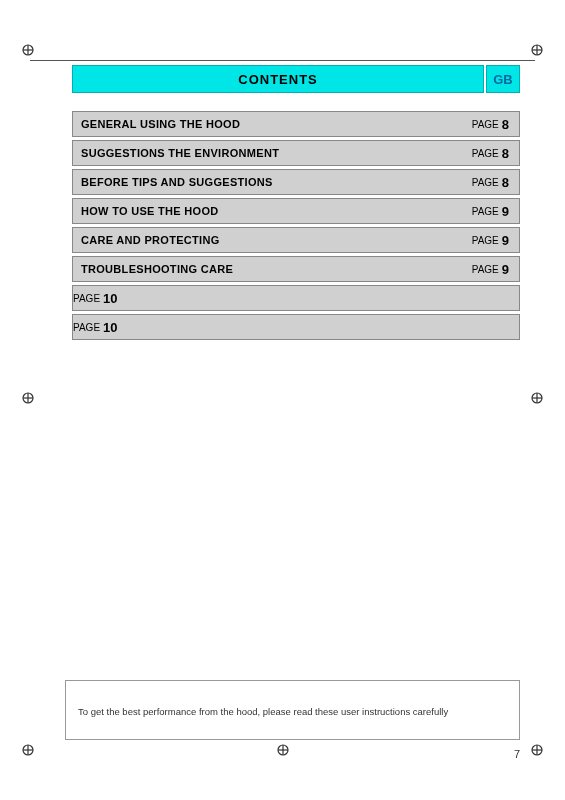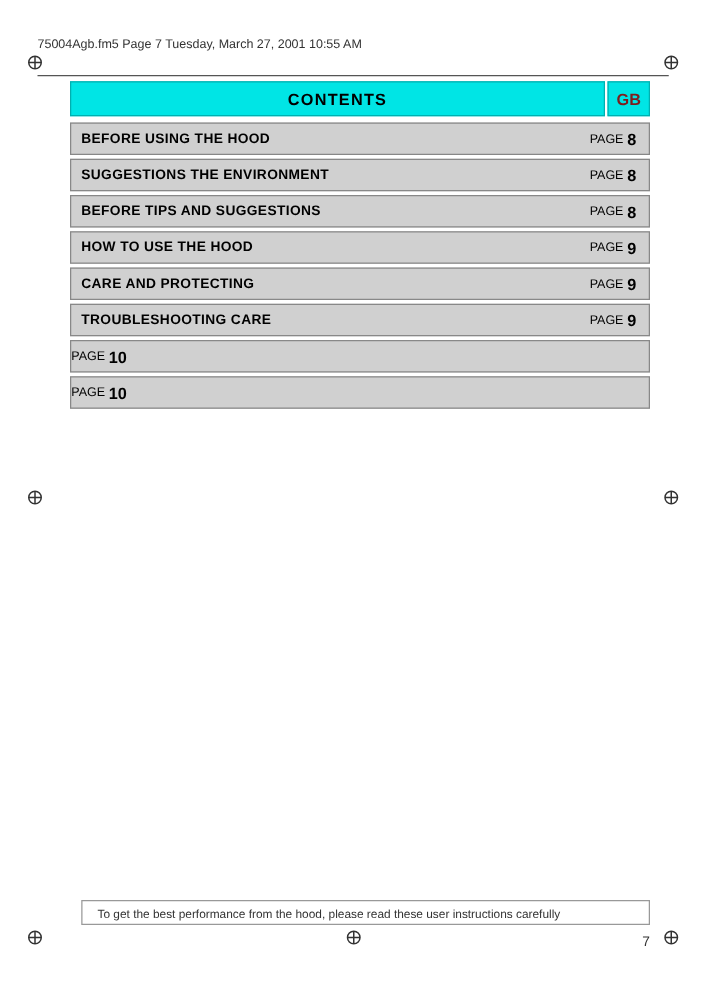--- a/index.html
+++ b/index.html
@@ -62,25 +62,25 @@
     .reg-ml { top: 390px; left: 20px; }
     .reg-mr { top: 390px; right: 20px; }
     .reg-bl { bottom: 42px; left: 20px; }
     .reg-bm { bottom: 42px; left: 50%; transform: translateX(-50%); }
     .reg-br { bottom: 42px; right: 20px; }
 
     
     .content-area {
       position: absolute;
       top: 65px;
-      left: 56px;
+      left: 72px;
       right: 45px;
       display: flex;
       flex-direction: column;
-      gap: 3px;
+      gap: 16px;
     }
 
     
     .contents-header {
       display: flex;
       align-items: center;
       height: 28px;
       margin-bottom: 2px;
     }
 
@@ -108,21 +108,21 @@
       display: flex;
       align-items: center;
       justify-content: center;
       border: 1.5px solid #00b0b0;
       margin-left: 2px;
     }
 
     .contents-gb {
       font-size: 13px;
       font-weight: bold;
-      color: #7f1d1d;
+      color: #0369a1;
     }
 
     
     .toc-row {
       display: flex;
       align-items: center;
       height: 26px;
       margin-bottom: 3px;
       border: 1.5px solid #888;
       background: #d0d0d0;
@@ -154,21 +154,21 @@
       margin-left: 3px;
     }
 
     
     .bottom-note {
       position: absolute;
       bottom: 60px;
       left: 65px;
       right: 45px;
       border: 1.5px solid #999;
-      padding: 0 12px;
+      padding: 20px 12px;
       background: #fff;
     }
 
     .bottom-note-text {
       font-size: 9.5px;
       color: #333;
       line-height: 1.4;
     }
 
     
@@ -188,23 +188,20 @@
       right: 30px;
       height: 1px;
       background: #555;
     }
   </style>
 </head>
 <body>
 
 <div class="page-container">
 
-  <div class="header-bar">
-    <span class="header-text">75004Agb.fm5  Page 7  Tuesday, March 27, 2001  10:55 AM</span>
-  </div>
 
   <div class="header-line"></div>
 
   <div class="reg-mark reg-tl">
     <svg viewBox="0 0 14 14" fill="none" stroke="#333" stroke-width="1.2">
       <circle cx="7" cy="7" r="5" fill="none"></circle>
       <line x1="7" y1="2" x2="7" y2="12"></line>
       <line x1="2" y1="7" x2="12" y2="7"></line>
     </svg>
   </div>
@@ -257,21 +254,21 @@
       <div class="contents-title-box">
         <span class="contents-title">CONTENTS</span>
       </div>
       <div class="contents-gb-box">
         <span class="contents-gb">GB</span>
       </div>
     </div>
 
     <div id="toc-container">
         <div class="toc-row">
-          <span class="toc-row-title">BEFORE USING THE HOOD</span>
+          <span class="toc-row-title">GENERAL USING THE HOOD</span>
           <span class="toc-row-page">
             <span style="font-size: 10px;">PAGE</span>
             <span class="toc-page-num">8</span>
           </span>
         </div>
         <div class="toc-row">
           <span class="toc-row-title">SUGGESTIONS THE ENVIRONMENT</span>
           <span class="toc-row-page">
             <span style="font-size: 10px;">PAGE</span>
             <span class="toc-page-num">8</span>

